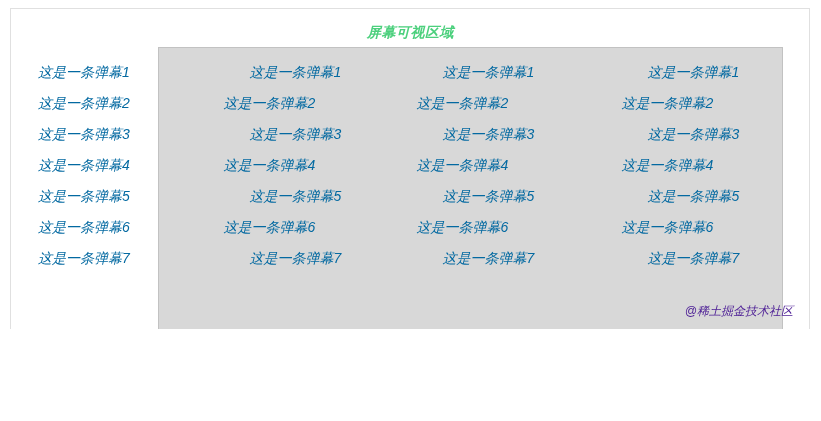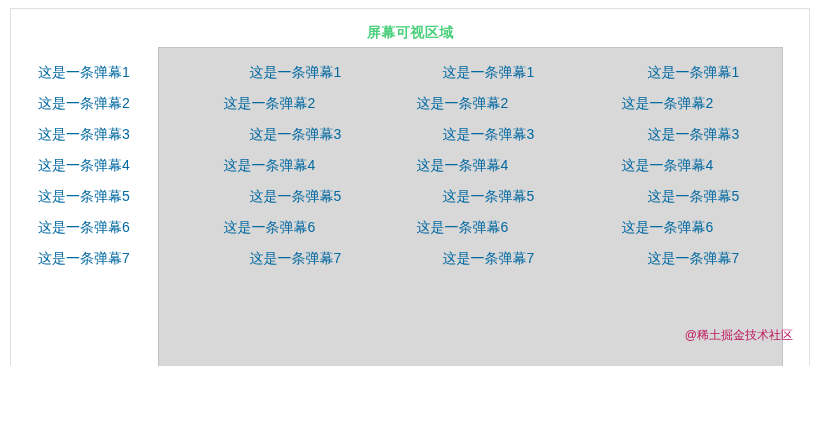--- a/index.html
+++ b/index.html
@@ -6,24 +6,25 @@
     margin: 0;
     padding: 0;
     background: #ffffff;
   }
   body {
     font-family: "Liberation Sans", "DejaVu Sans", sans-serif;
   }
   #canvas {
     position: relative;
     width: 821px;
-    height: 366px;
+    height: 329px;
     background: #ffffff;
     box-sizing: border-box;
     overflow: hidden;
+    font-style: italic;
   }
   #outer-frame {
     position: absolute;
     left: 10px;
     top: 8px;
     width: 800px;
     height: 398px;
     border: 1px solid #e0e0e0;
     background: #ffffff;
     box-sizing: border-box;
@@ -84,23 +85,23 @@
     left: 580px;
     top: 64px;
     width: 175px;
   }
   .shift-right {
     transform: translateX(26px);
   }
   #watermark {
     position: absolute;
     right: 28px;
-    bottom: 22px;
+    bottom: 9px;
     font-size: 12px;
-    color: #be185d;
+    color: #4c1d95;
     white-space: nowrap;
   }
 </style>
 </head>
 <body>
 
 <div id="canvas">
 
   <div id="outer-frame"></div>
 

